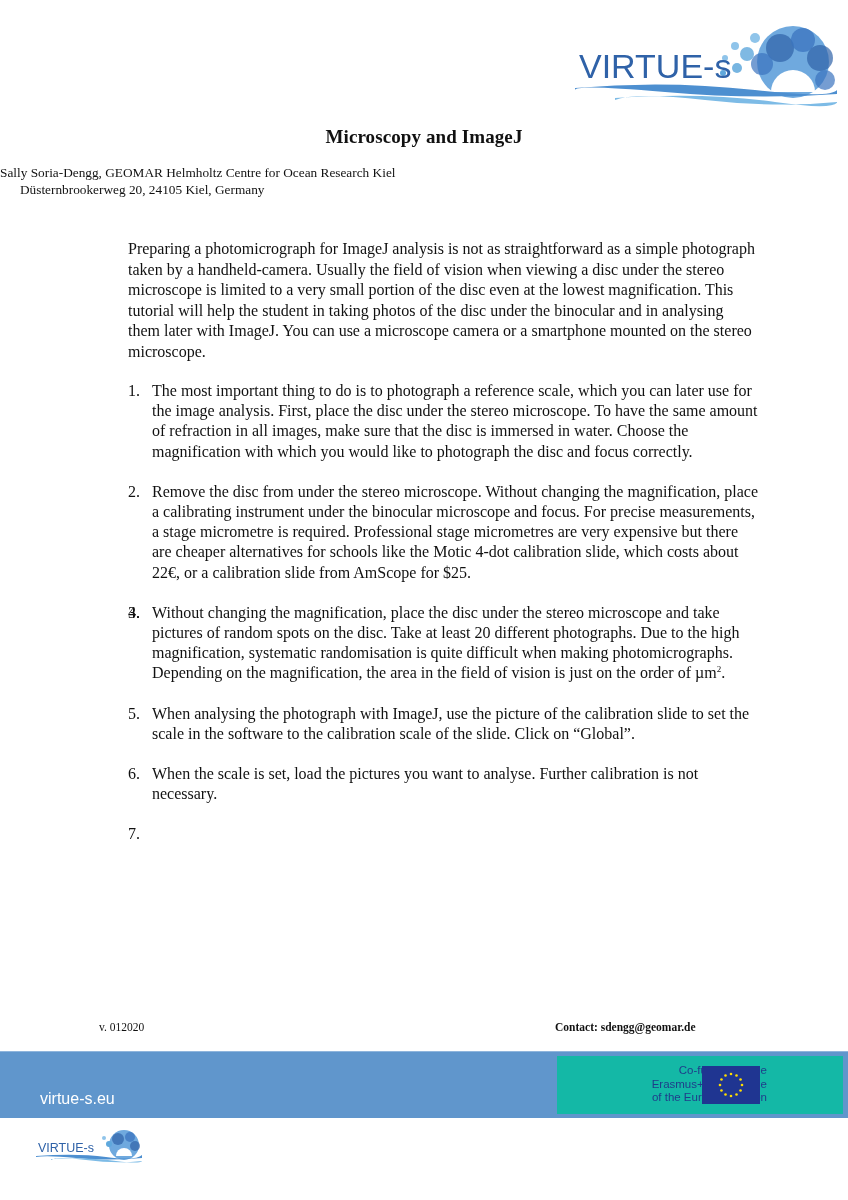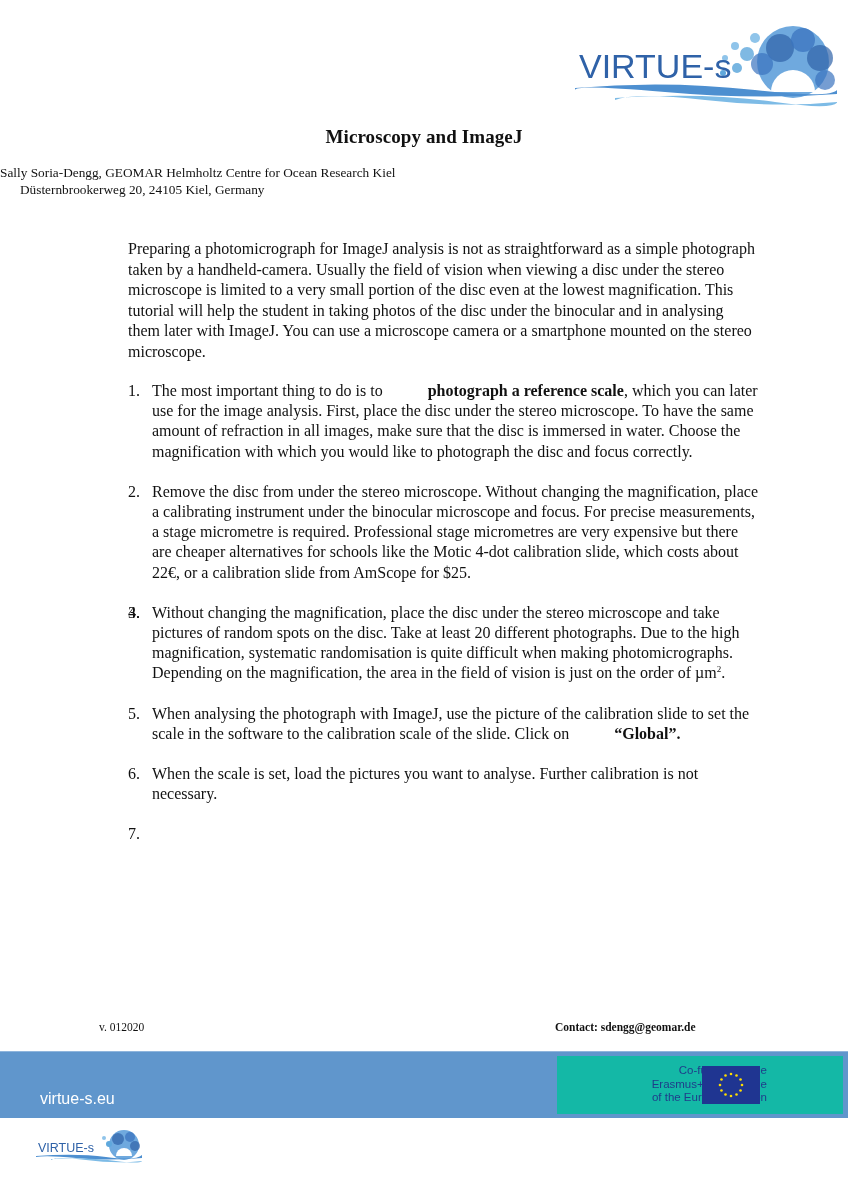--- a/index.html
+++ b/index.html
@@ -23,21 +23,21 @@
   .intro {
     position: absolute; left: 128px; width: 630px; top: 239px;
     font-size: 16px; line-height: 20.6px; margin: 0;
   }
   .steps {
     position: absolute; left: 128px; width: 630px; top: 381px;
     margin: 0; padding: 0; list-style: none; font-size: 16px; line-height: 20.2px;
   }
   .step { position: relative; padding-left: 24px; margin: 0 0 20px 0; }
   .step-num { position: absolute; left: 0; top: 0; }
-  .step b { font-weight: bold; margin-left: 41px; }
+  .step b { font-weight: normal; }
   sup { font-size: 9px; line-height: 0; vertical-align: 6px; }
 
   .version { position: absolute; left: 99px; top: 1021px; font-size: 11.5px; }
   .contact { position: absolute; left: 555px; top: 1021px; font-size: 11.5px; font-weight: bold; }
 
   .footer-band {
     position: absolute; left: 0; top: 1051px; width: 848px; height: 66px;
     background: #6096cc; border-top: 1px solid #8fb5dc;
   }
   .footer-site {

